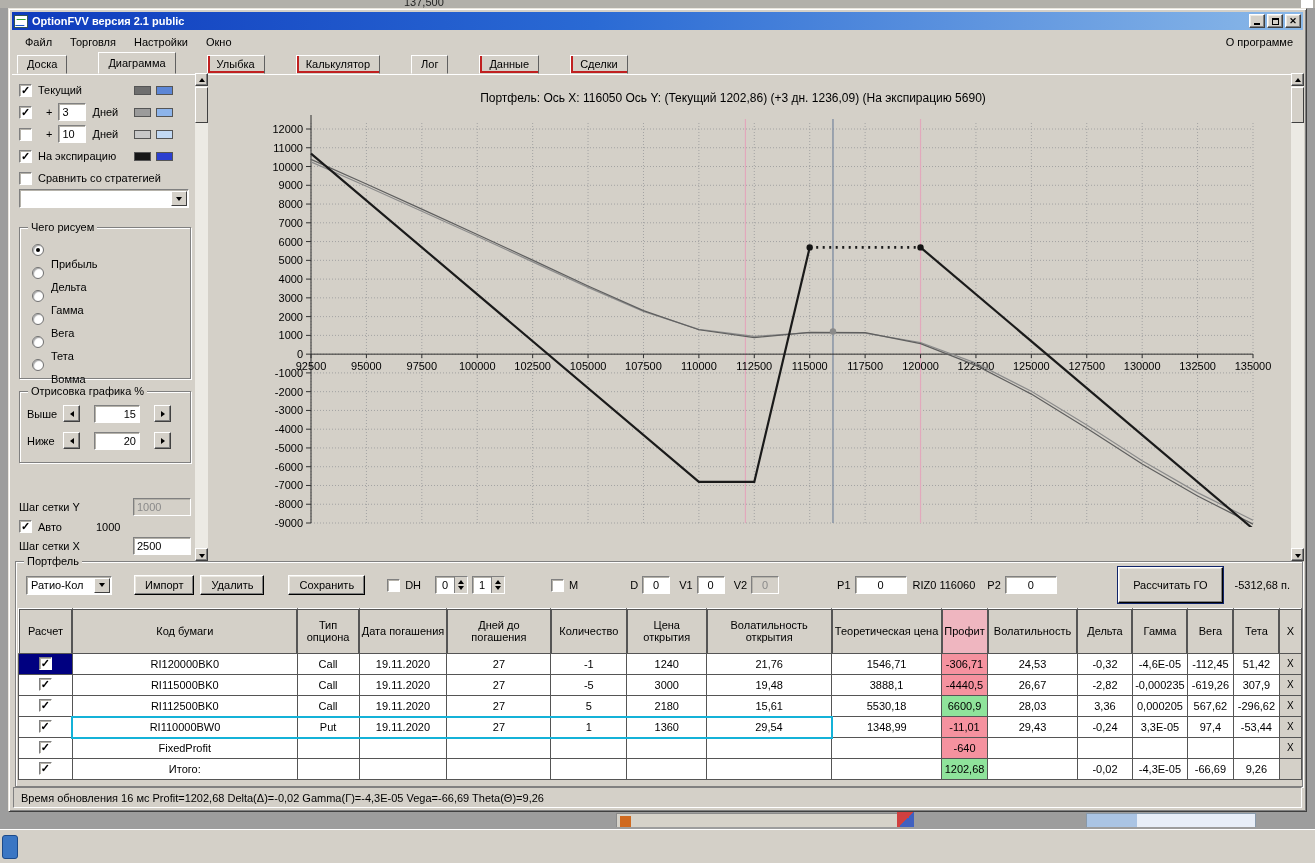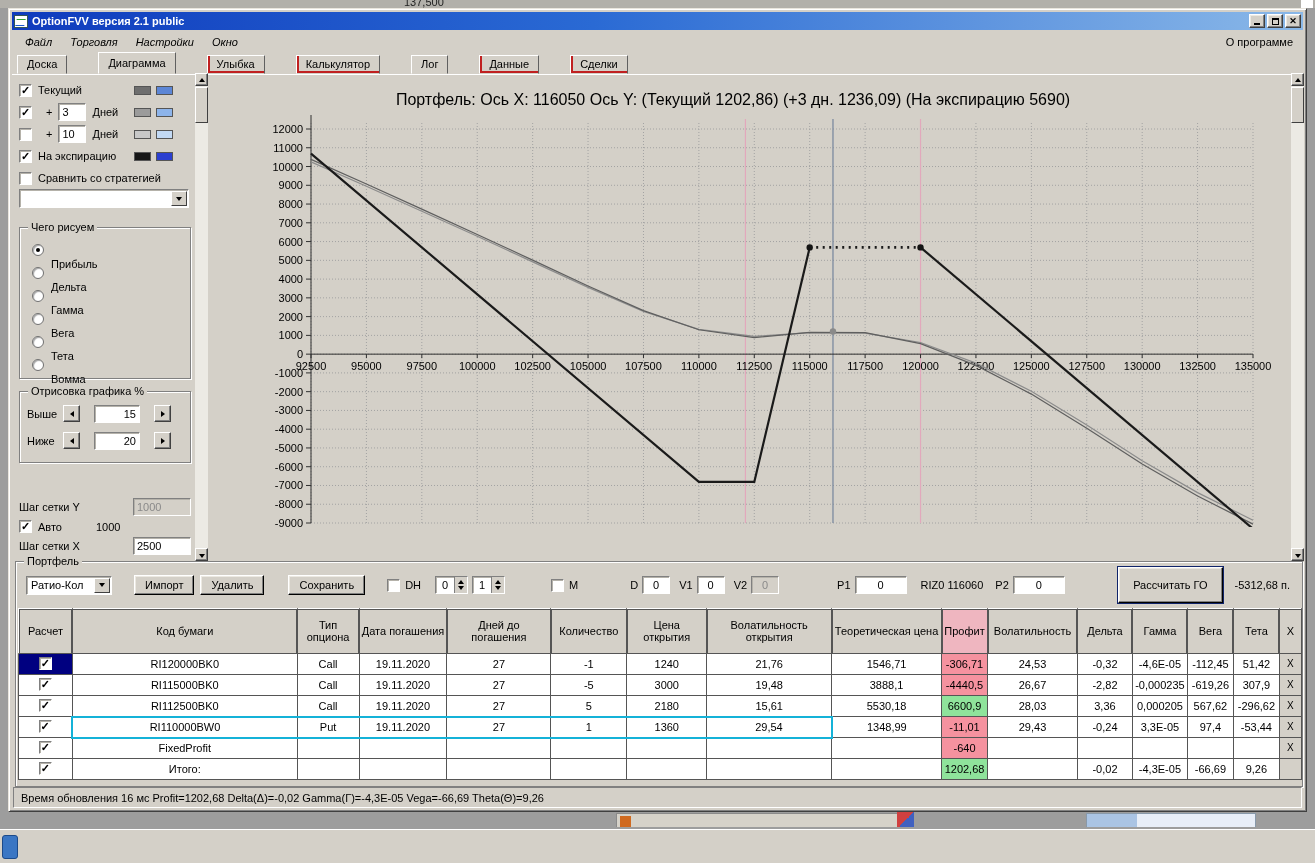--- a/index.html
+++ b/index.html
@@ -14,21 +14,21 @@
 .titlebar{position:absolute;left:3px;top:3px;right:3px;height:18px;background:linear-gradient(90deg,#0f3bbd,#2a6ad4 45%,#8ab8e8);display:flex;align-items:center;padding:0 2px;}
 .app-icon{width:14px;height:13px;background:#fff;border:1px solid #355;display:inline-block;position:relative;flex:none;}
 .app-icon::after{content:"";position:absolute;left:1px;top:3px;width:9px;height:5px;border-bottom:1px solid #1a5ad0;border-top:1px solid #30a030;transform:skewX(-12deg);}
 .title-text{color:#fff;font-weight:bold;font-size:11px;margin-left:4px;flex:1;white-space:nowrap;}
 .winbtns{display:flex;}
 .winbtn{width:16px;height:14px;margin-left:2px;background:#d4d0c8;border:1px solid;border-color:#fff #404040 #404040 #fff;box-shadow:inset -1px -1px 0 #808080,inset 1px 1px 0 #ece9e2;display:flex;align-items:center;justify-content:center;padding:0;font-family:"Liberation Sans",sans-serif;}
 .glyph-min{width:6px;height:2px;background:#000;margin-top:6px;}
 .glyph-max{width:7px;height:7px;border:1px solid #000;border-top-width:2px;}
 .glyph-close{font-size:9px;font-weight:bold;line-height:1;}
 .menubar{position:absolute;left:3px;top:23px;right:3px;height:20px;display:flex;align-items:center;padding:0 4px;}
-.menu-items{display:flex;font-style:italic;}
+.menu-items{display:flex;}
 .menu-item{padding:2px 9px;}
 .menu-right{margin-left:auto;padding-right:6px;}
 .tabbar{position:absolute;left:3px;top:44px;right:3px;height:22px;display:flex;align-items:flex-end;padding-left:5px;border-bottom:1px solid #fff;gap:30px;}
 .tab{position:relative;padding:2px 9px 3px;background:#d4d0c8;border:1px solid;border-color:#fff #606060 transparent #fff;height:19px;margin-right:1px;white-space:nowrap;}
 .tab.active{height:22px;z-index:2;padding-top:4px;border-bottom-color:#d4d0c8;}
 .tab.alert{box-shadow:inset 2px 0 0 #c02020,inset 0 -2px 0 #c02020;}
 
 
 .btn{background:#d4d0c8;border:1px solid;border-color:#fff #000 #000 #fff;box-shadow:inset -1px -1px 0 #808080,inset 1px 1px 0 #ece9e2;font:11px "Liberation Sans",sans-serif;padding:3px 10px;white-space:nowrap;}
 .cb{width:13px;height:13px;background:#fff;border:1px solid;border-color:#808080 #fff #fff #808080;box-shadow:inset 1px 1px 0 #b5b2aa;font-size:11px;line-height:11px;font-weight:bold;text-align:center;flex:none;display:inline-block;overflow:hidden;}
@@ -76,21 +76,21 @@
 
 .vscroll{position:absolute;width:13px;background:#eceae4;}
 .lp-scroll{left:186px;top:64px;height:488px;}
 .main-scroll{left:1282px;top:64px;height:488px;}
 .vs-btn{position:absolute;left:0;width:13px;height:13px;background:#d4d0c8;border:1px solid;border-color:#fff #404040 #404040 #fff;box-shadow:inset -1px -1px 0 #808080;display:flex;align-items:center;justify-content:center;}
 .vs-up{top:0;}.vs-down{bottom:0;}
 .vs-thumb{position:absolute;left:0;top:14px;width:13px;height:36px;background:#d4d0c8;border:1px solid;border-color:#fff #404040 #404040 #fff;}
 
 
 .chart-area{position:absolute;left:196px;top:64px;width:1086px;height:488px;}
-.chart-title{position:absolute;top:18px;left:0;right:30px;text-align:center;font-size:16px;white-space:nowrap;}
+.chart-title{position:absolute;top:18px;left:0;right:30px;text-align:center;font-size:12px;white-space:nowrap;}
 #chart-svg{position:absolute;left:0;top:0;}
 #chart-svg text{font-family:"Liberation Sans",sans-serif;font-size:11px;fill:#000;}
 #chart-svg .grid{stroke:#a2a2a2;stroke-dasharray:1 2;stroke-width:1;}
 #chart-svg .axis{stroke:#303030;stroke-width:1;}
 #chart-svg .tick{stroke:#303030;stroke-width:1;}
 
 
 .pf-group{position:absolute;left:6px;top:552px;width:1288px;height:226px;border:1px solid #808080;box-shadow:inset 1px 1px 0 #fff,1px 1px 0 #fff;}
 .ctl-row{position:absolute;left:10px;top:12px;right:8px;height:22px;display:flex;align-items:center;}
 .strat-combo{width:86px;margin-right:22px;flex:none;}
@@ -103,21 +103,21 @@
 .spin2{margin-right:46px;}
 .spin-val{width:18px;text-align:center;}
 .spin-arr{width:13px;height:16px;background:#d4d0c8;border-left:1px solid #808080;display:flex;flex-direction:column;align-items:center;justify-content:center;}
 .mcb{margin-right:52px;}
 .fld{display:flex;align-items:center;margin-right:9px;}
 .fldl{margin-right:4px;}
 .fin{width:28px;text-align:center;}
 .fin.wide{width:52px;}
 .fin.dis{background:#d4d0c8;color:#8a8a8a;}
 .fld-v2{margin-right:58px;}
-.fld-p1{margin-right:14px;}
+.fld-p1{margin-right:6px;}
 .riz{margin-right:12px;white-space:nowrap;}
 .btn-calc{margin-left:auto;outline:1px solid #10246a;margin-right:12px;padding:11px 14px;}
 .margin-lbl{margin-right:4px;white-space:nowrap;}
 
 .pos-table{position:absolute;left:2px;top:46px;border-collapse:collapse;table-layout:fixed;background:#fff;}
 .pos-table th{background:#d4d0c8;border:1px solid;border-color:#fff #777 #777 #fff;outline:1px solid #555;outline-offset:-1px;font-weight:normal;font-size:11px;padding:10px 2px;height:27px;overflow:hidden;}
 .pos-table td{border:1px solid #555;text-align:center;height:21px;padding:0 2px;font-size:11px;background:#fff;overflow:hidden;white-space:nowrap;}
 td.cbcell{background:#fff;}
 td.rowsel{background:#000080;}
 td.xcell{background:#d4d0c8;padding:0;}

